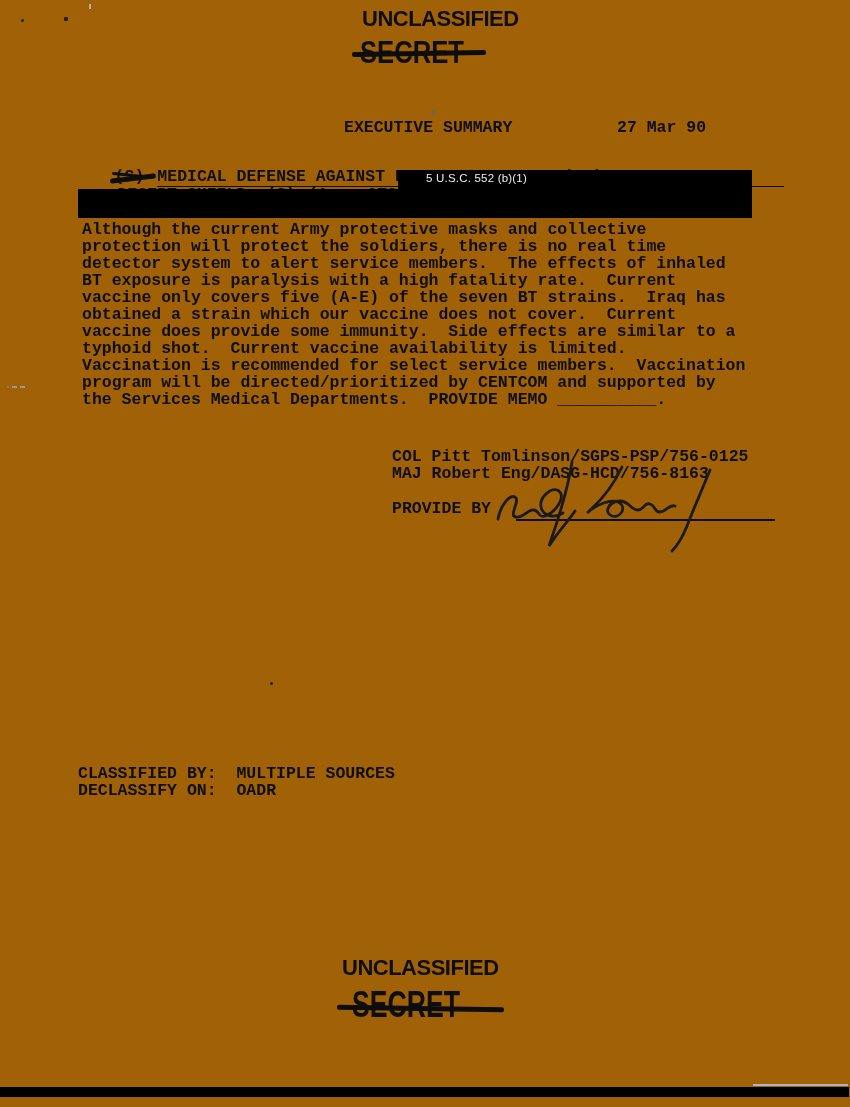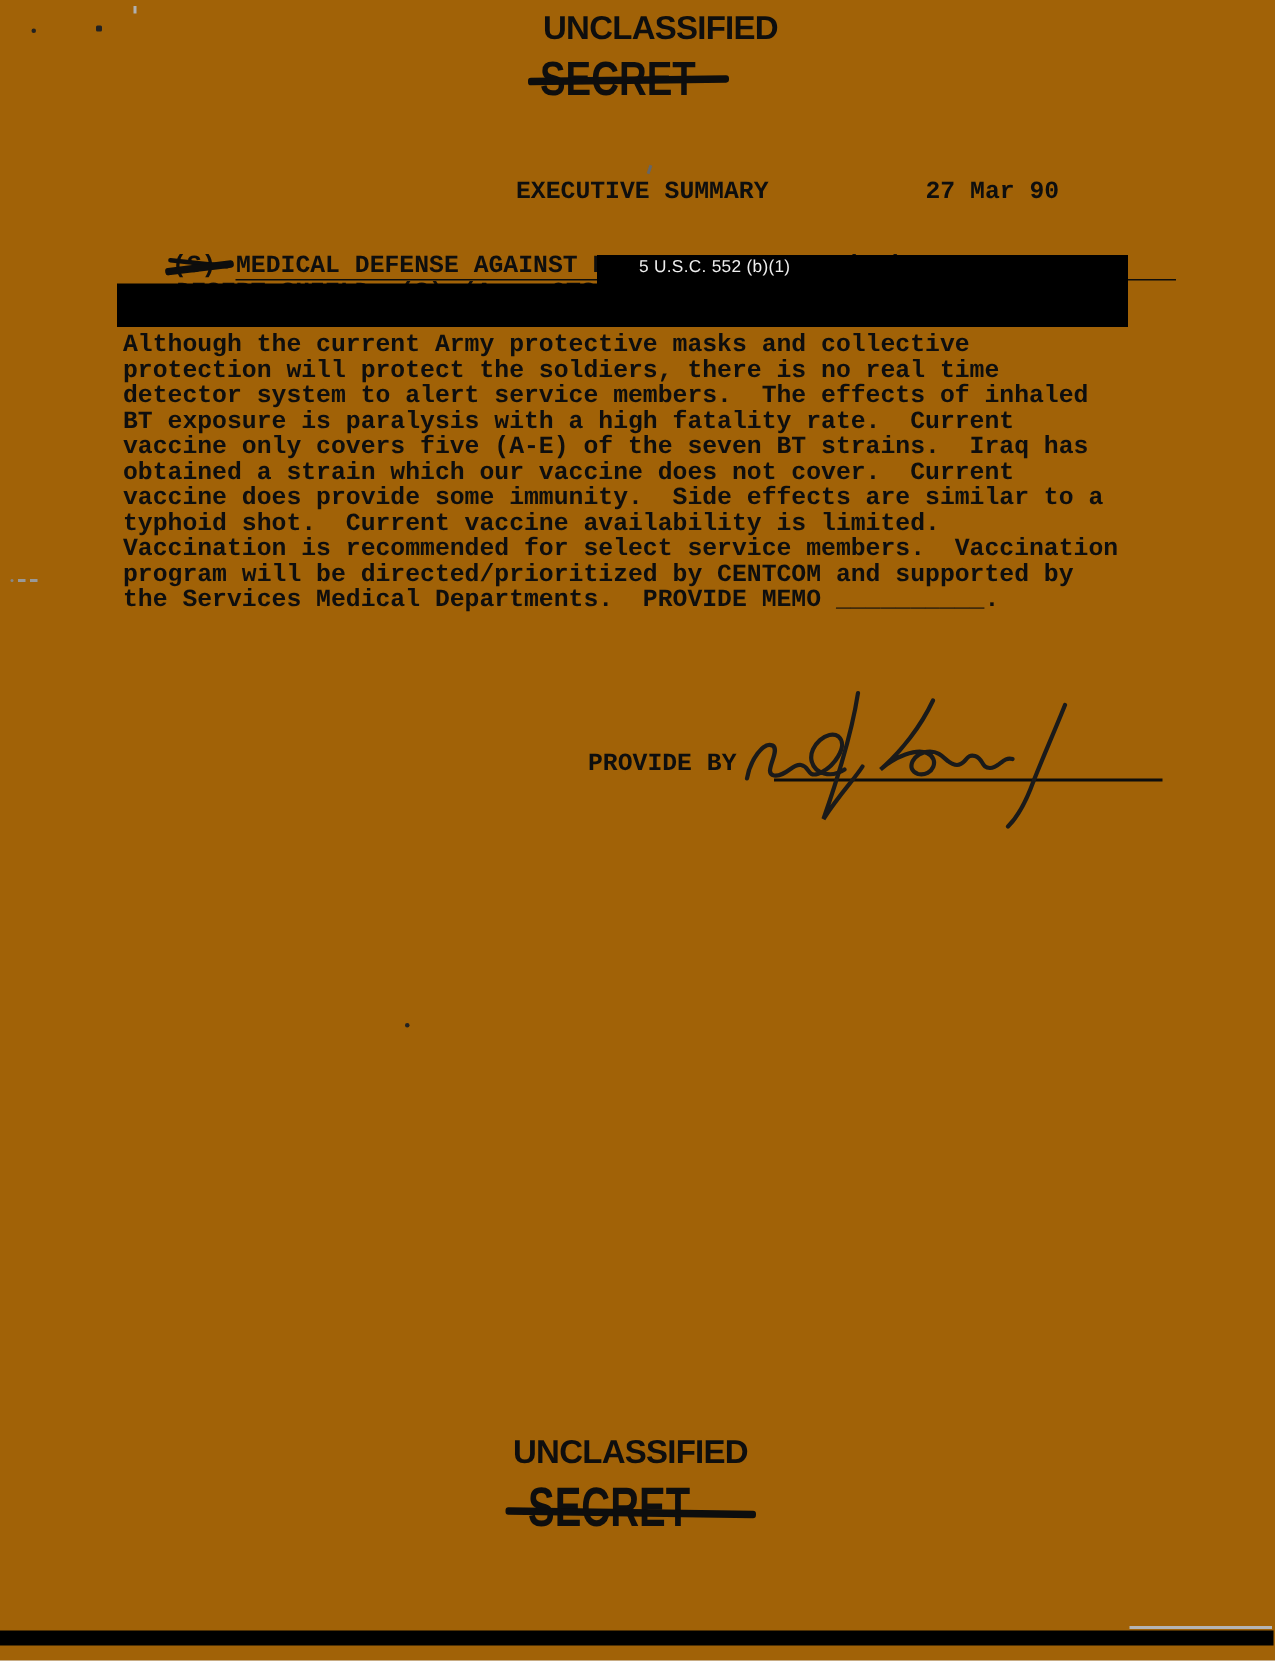--- a/index.html
+++ b/index.html
@@ -83,35 +83,39 @@
 vaccine does provide some immunity.  Side effects are similar to a
 typhoid shot.  Current vaccine availability is limited.
 Vaccination is recommended for select service members.  Vaccination
 program will be directed/prioritized by CENTCOM and supported by
 the Services Medical Departments.  PROVIDE MEMO __________.</div>
 
   <div class="abs" style="left:7px;top:386px;width:2px;height:2px;background:#888;border-radius:50%;"></div>
   <div class="abs" style="left:12px;top:386px;width:5px;height:2px;background:#999;"></div>
   <div class="abs" style="left:20px;top:386px;width:5px;height:2px;background:#999;"></div>
 
+  <div class="abs mono" style="left:392px;top:448px;"><span>COL Pitt Tomlinson/SGPS-PSP/756-0125</span>
+<span>MAJ Robert Eng/DASG-HCD/756-8163</span></div>
 
   <div class="abs mono" style="left:392px;top:500px;">PROVIDE BY</div>
   <div class="abs sig-underline" style="left:516px;top:519px;width:259px;"></div>
 
   <svg class="abs" style="left:470px;top:450px;" width="320" height="110" viewBox="0 0 320 110">
     <g fill="none" stroke="#1a1a1a" stroke-width="2.8" stroke-linecap="round">
       <path d="M28,69 C30,57 39,44 45,47 C51,50 38,66 46,67 C54,68 58,59 64,60 C70,61 68,68 75,66 C86,62 96,47 89,41 C82,36 69,47 71,57 C73,66 84,69 93,63"></path>
       <path d="M102,12 C98,38 88,70 80,93 L79,96 C90,79 100,69 105,61"></path>
       <path d="M152,17 C144,34 131,51 117,63 C127,54 141,49 148,52 C157,56 152,68 142,66 C133,63 139,51 150,51 C159,51 161,60 168,60 C174,60 174,52 180,54 C186,56 184,62 190,62 C196,62 199,54 205,56"></path>
       <path d="M240,20 C232,40 223,60 217,76 C213,86 207,96 202,101"></path>
     </g>
   </svg>
 
   <div class="abs noise" style="left:270px;top:682px;width:3px;height:3px;"></div>
 
+  <div class="abs mono" style="left:78px;top:765px;"><span>CLASSIFIED BY:</span><span class="gap2"></span><span>MULTIPLE SOURCES</span>
+<span>DECLASSIFY ON:</span><span class="gap2"></span><span>OADR</span></div>
 
   <div class="abs sans-head" style="left:342px;top:957px;font-size:22px;">UNCLASSIFIED</div>
   <div class="abs stamp" style="left:352px;top:986px;font-size:37px;transform:scaleX(0.72);">SECRET</div>
   <div class="abs strikebar" style="left:337px;top:1006px;width:167px;height:5px;transform:rotate(0.8deg);"></div>
 
   <div class="abs" style="left:753px;top:1084px;width:95px;height:2px;background:#b5b5b5;"></div>
   <div class="abs bottom-bar" style="left:0;top:1087px;width:849px;height:10px;"></div>
 
 </div>
 

